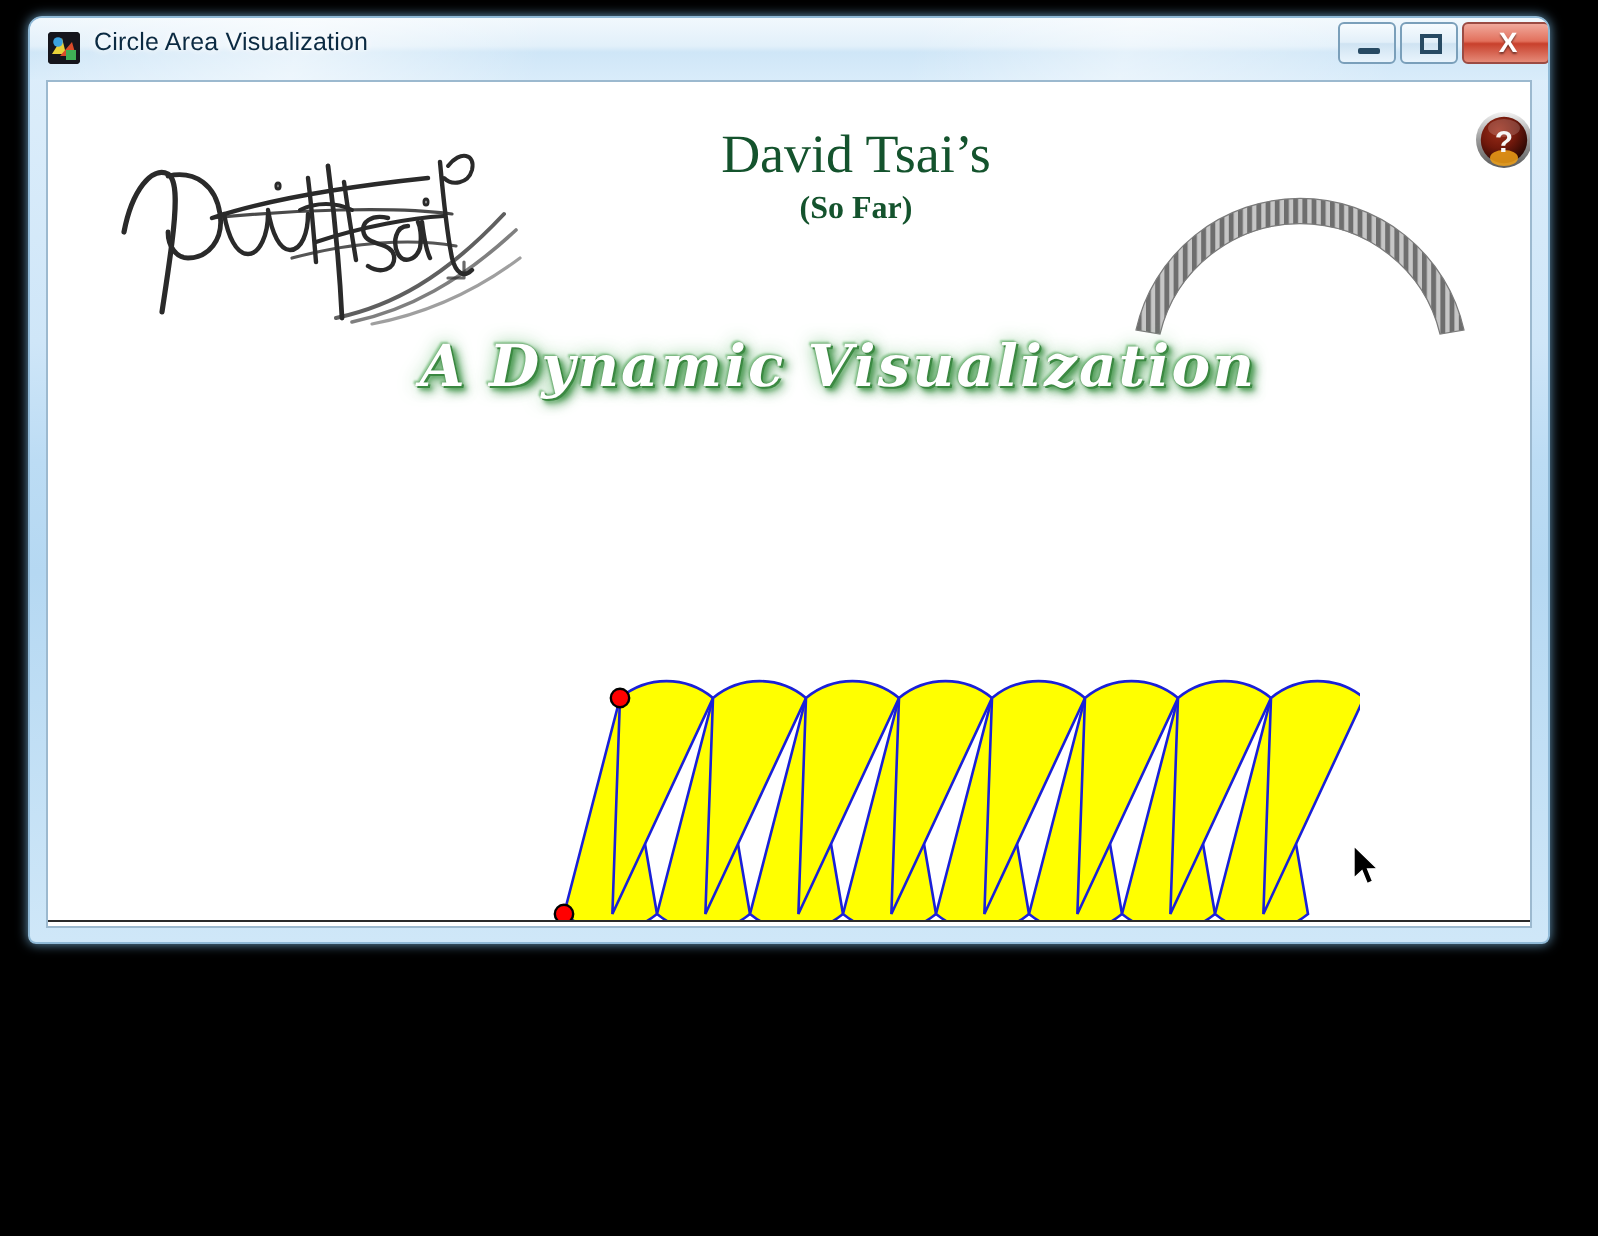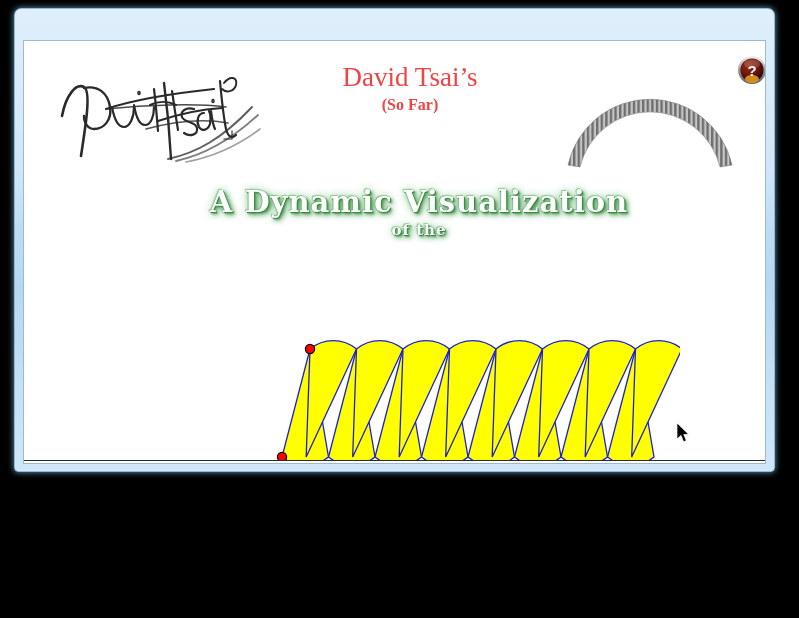--- a/index.html
+++ b/index.html
@@ -104,38 +104,39 @@
     position: absolute; left: 0; top: 419px;
     width: 741px; height: 0;
     border-top: 1px solid #2b2b2b;
   }
 
   
   #logo { position: absolute; left: 22px; top: 20px; width: 220px; height: 105px; }
 
   
   #hdr-title {
-    position: absolute; left: 246px; top: 20px; width: 280px;
+    position: absolute; left: 264px; top: 20px; width: 280px;
     text-align: center;
     font-family: "Liberation Serif", "DejaVu Serif", serif;
-    color: #ef4444;
+    color: #14532d;
   }
   #hdr-line1 { font-size: 27px; line-height: 33px; }
   #hdr-line2 { font-size: 27px; line-height: 33px; }
   #hdr-line3 { font-size: 16px; line-height: 22px; font-weight: bold; }
 
   
   #arc-wrap { position: absolute; left: 526px; top: 26px; width: 200px; height: 110px; }
 
   
   #script-block {
-    position: absolute; left: 160px; top: 143px; width: 470px;
+    position: absolute; left: 160px; top: 124px; width: 470px;
     text-align: center;
     color: #ffffff;
     font-family: "DejaVu Serif", "Liberation Serif", serif;
+    font-style: italic;
     font-weight: bold;
     letter-spacing: 1px;
     text-shadow:
       0 0 1px #2f7a34, 1px 1px 0 #3d8b44, 2px 2px 2px #55a05c,
       3px 3px 5px rgba(60,140,70,.75), -1px -1px 1px #9fd3a4,
       0 0 9px rgba(110,190,120,.9);
   }
   #sc1 { font-size: 29px; line-height: 37px; }
   #sc2 { font-size: 15px; line-height: 19px; }
   #sc3 { font-size: 29px; line-height: 37px; }
@@ -160,20 +161,42 @@
     background: #ffffff;
   }
 </style>
 </head>
 <body>
 
 <div id="root">
 
   <div id="window">
 
+    <div id="titlebar">
+      <div id="app-icon">
+        <svg width="16" height="16" viewBox="0 0 16 16">
+          <rect x="0" y="0" width="16" height="16" fill="#15151c"></rect>
+          <path d="M2 11 L7 3 L9 11 Z" fill="#e8d23a"></path>
+          <path d="M6 12 L12 5 L14 12 Z" fill="#d94b2a"></path>
+          <circle cx="5" cy="5" r="2.4" fill="#3ba3e0"></circle>
+          <rect x="9" y="9" width="5" height="5" fill="#3fae55"></rect>
+        </svg>
+      </div>
+      <div id="title-text">Circle Area Visualization</div>
+
+      <div class="winbtn" id="btn-min">
+        <div class="glyph-min"></div>
+      </div>
+      <div class="winbtn" id="btn-max">
+        <div class="glyph-max"></div>
+      </div>
+      <div class="winbtn" id="btn-close">
+        <div class="glyph-close">X</div>
+      </div>
+    </div>
 
     <div id="client">
 
       <div id="canvas-area">
 
         <div id="logo">
           <svg width="220" height="105" viewBox="0 0 220 105">
             <g fill="none" stroke="#2a2a2a" stroke-linecap="round" stroke-linejoin="round">
               <path d="M16 55 C20 34 30 22 38 26 C43 29 42 44 40 60 C38 76 36 88 35 95" stroke-width="2.6"></path>
               <path d="M38 27 C52 24 62 32 64 46 C66 59 58 68 48 68 C42 68 38 62 38 55" stroke-width="2.4"></path>
@@ -246,21 +269,20 @@
             <circle cx="15" cy="15" r="14" fill="url(#helpring)"></circle>
             <circle cx="15" cy="15" r="11.6" fill="url(#helpg)"></circle>
             <ellipse cx="15" cy="24" rx="7" ry="4" fill="#f0a018" opacity=".85"></ellipse>
             <ellipse cx="15" cy="9" rx="8" ry="4.5" fill="#ffffff" opacity=".18"></ellipse>
             <text x="15" y="21" text-anchor="middle" font-family="Liberation Sans, sans-serif" font-size="15" font-weight="bold" fill="#f6f6f6">?</text>
           </svg>
         </div>
 
         <div id="script-block">
           <div id="sc1">A Dynamic Visualization</div>
-          <div id="sc2">of the</div>
         </div>
 
         <div id="sectors">
           <svg id="sector-svg" width="420" height="150" viewBox="0 0 420 150">
               <path d="M 22 126 A 36.27 36.27 0 0 0 68.5 126 L 50 18 Z" fill="#ffff00" stroke="#1a20d8" stroke-width="1.3"></path>
               <path d="M 50 18 A 36.27 36.27 0 0 1 96.5 18 L 46.18 126 Z" fill="#ffff00" stroke="#1a20d8" stroke-width="1.3"></path>
               <path d="M 68.5 126 A 36.27 36.27 0 0 0 115 126 L 96.5 18 Z" fill="#ffff00" stroke="#1a20d8" stroke-width="1.3"></path>
               <path d="M 96.5 18 A 36.27 36.27 0 0 1 143 18 L 92.68 126 Z" fill="#ffff00" stroke="#1a20d8" stroke-width="1.3"></path>
               <path d="M 115 126 A 36.27 36.27 0 0 0 161.5 126 L 143 18 Z" fill="#ffff00" stroke="#1a20d8" stroke-width="1.3"></path>
               <path d="M 143 18 A 36.27 36.27 0 0 1 189.5 18 L 139.18 126 Z" fill="#ffff00" stroke="#1a20d8" stroke-width="1.3"></path>

